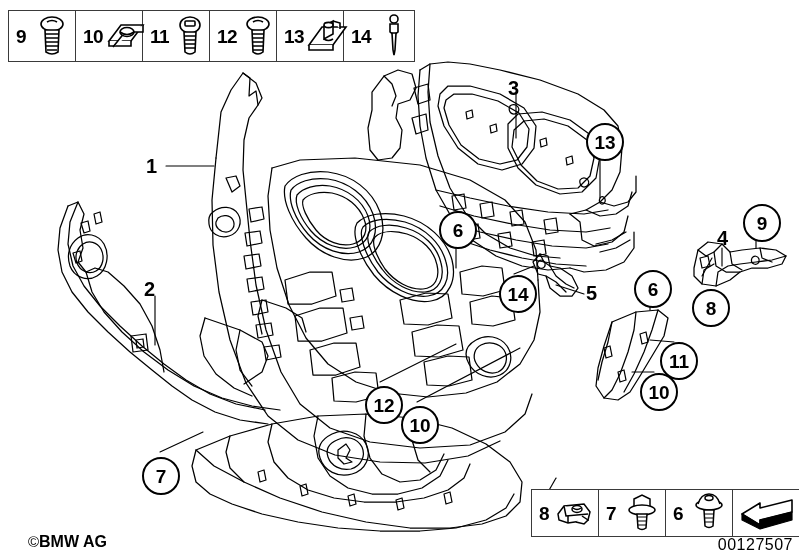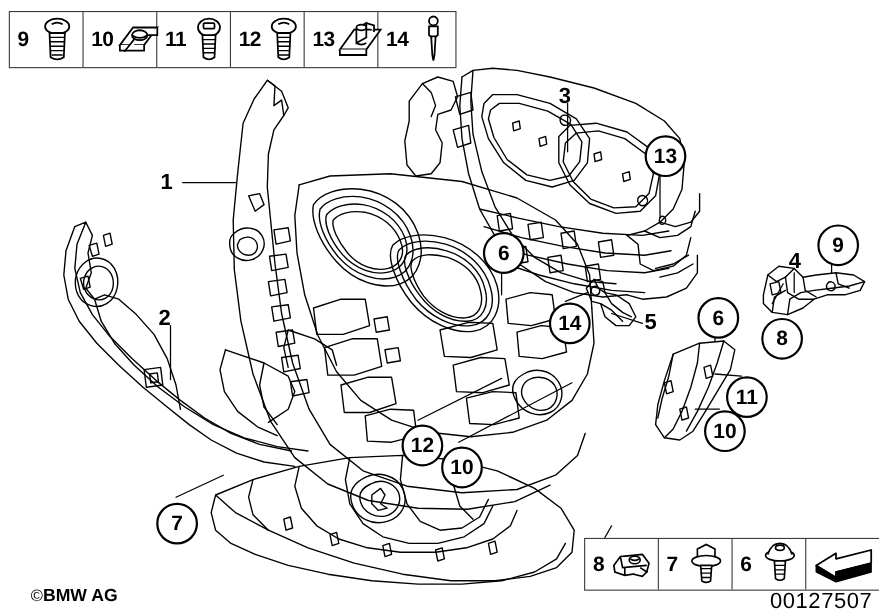--- a/index.html
+++ b/index.html
@@ -21,21 +21,21 @@
   .legend-ico{flex:1;height:100%;display:flex;align-items:center;justify-content:center;}
   .legend-ico svg{display:block;}
 
   #legend-top{left:8px;top:10px;height:50px;}
   #legend-top .legend-cell{width:67px;height:100%;}
   #legend-top .legend-cell.wide{width:70px;}
 
   #legend-bottom{left:531px;top:489px;height:46px;}
   #legend-bottom .legend-cell{width:67px;height:100%;}
 
-  .partno{position:absolute;right:6px;top:536px;font-size:20px;letter-spacing:0.5px;
+  .partno{position:absolute;right:6px;top:536px;font-size:16px;letter-spacing:0.5px;
           font-family:"Liberation Sans", sans-serif;padding-left:21px;}
   .copyright{position:absolute;left:28px;top:533px;font-size:16px;font-weight:bold;
              font-family:"Liberation Sans", sans-serif;letter-spacing:0px;text-align:right;}
   .copyright .c{font-weight:normal;font-size:15px;}
 
   
   .callout{position:absolute;font-weight:bold;font-family:"Liberation Sans", sans-serif;
            line-height:1;display:flex;align-items:center;justify-content:center;}
   .callout.plain{font-size:20px;}
   .callout.circled{width:34px;height:34px;border:2.2px solid #000;border-radius:50%;

